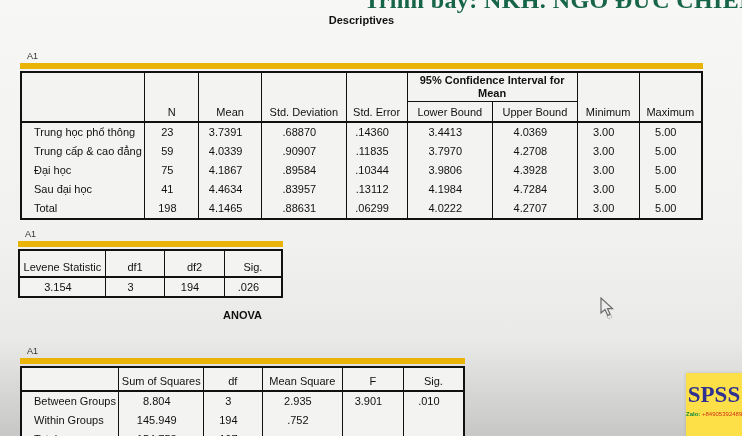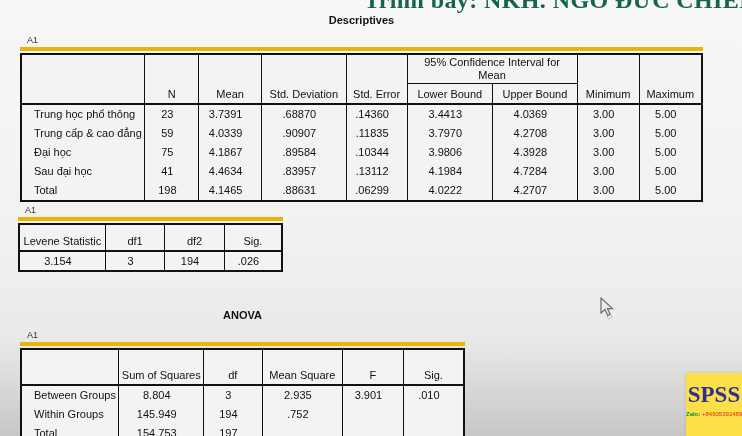--- a/index.html
+++ b/index.html
@@ -8,30 +8,30 @@
     background:linear-gradient(to bottom,#f7f7f5 0%,#f1f1ef 55%,#e9e9e7 78%,#c7c7c5 100%);
     font-family:"Liberation Sans","DejaVu Sans",sans-serif;color:#111;
   }
   .banner{
     position:absolute;top:-13px;left:364px;white-space:nowrap;
     font-family:"Liberation Serif","DejaVu Serif",serif;font-weight:bold;
     font-size:24px;color:#166549;letter-spacing:.4px;
   }
   .section{position:absolute;}
   .sec-title{font-weight:bold;font-size:11px;text-align:center;color:#111;height:13px;margin-bottom:8px;}
-  .caption{font-size:9px;color:#333;border-bottom:4px solid #eab308;padding:0 0 1px 7px;margin-bottom:2px;line-height:11px;}
+  .caption{font-size:9px;color:#333;border-bottom:6px solid #eab308;padding:0 0 1px 7px;margin-bottom:2px;line-height:11px;margin-top:24px;}
   table{border-collapse:collapse;table-layout:fixed;background:#f3f3f1;border:2px solid #111;}
   td{border-left:1px solid #111;border-right:1px solid #111;font-size:11px;overflow:hidden;}
   .hd{text-align:center;vertical-align:bottom;padding:1px 2px 2px;line-height:1.15;border-bottom:2px solid #111;font-weight:normal;}
-  .ci-hd{border-bottom:1px solid #111 !important;vertical-align:middle;}
+  .ci-hd{border-bottom:1px solid #111 !important;vertical-align:middle;font-weight:bold;}
   .num{text-align:center;padding-right:10px;vertical-align:middle;height:17px;line-height:1;}
   .lbl{text-align:left;padding-left:12px;vertical-align:middle;height:17px;line-height:1;white-space:nowrap;}
   .desc-h1{height:26px;} .desc-h2{height:20px;}
   .lev-hd{height:27px;} .lev-num{height:16px;}
-  .anv-hd{height:36px;}
+  .anv-hd{height:24px;}
   .cursor{position:absolute;left:597px;top:297px;}
   .wm{
     position:absolute;left:686px;top:373px;width:56px;height:76px;
     background:#fde047;text-align:center;box-shadow:0 0 3px rgba(0,0,0,.15);
   }
   .wm-logo{
     font-family:"Liberation Serif","DejaVu Serif",serif;font-weight:bold;
     font-size:23px;color:#2e3192;margin-top:10px;line-height:1;
   }
   .wm-contact{font-size:6px;margin-top:5px;white-space:nowrap;line-height:1;}

